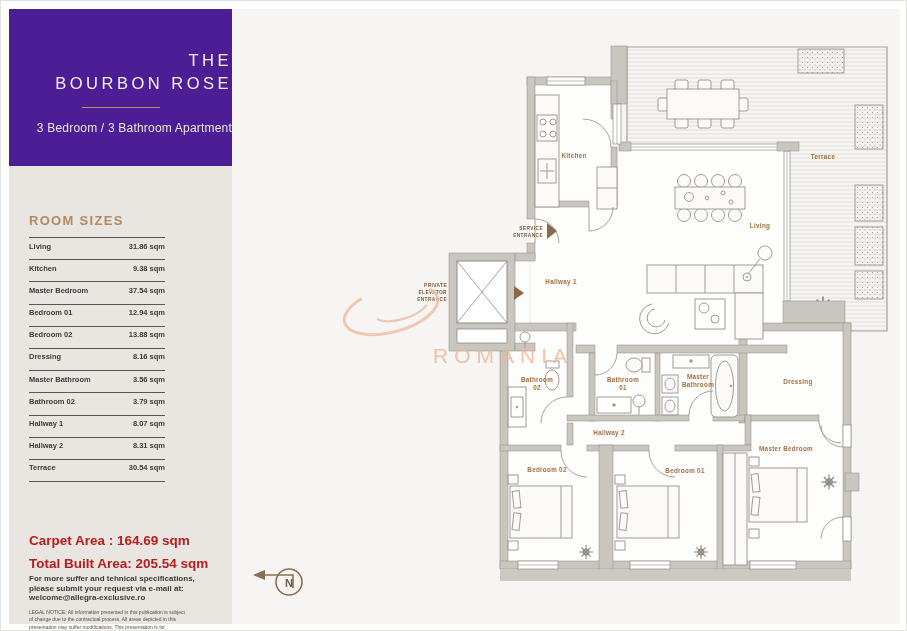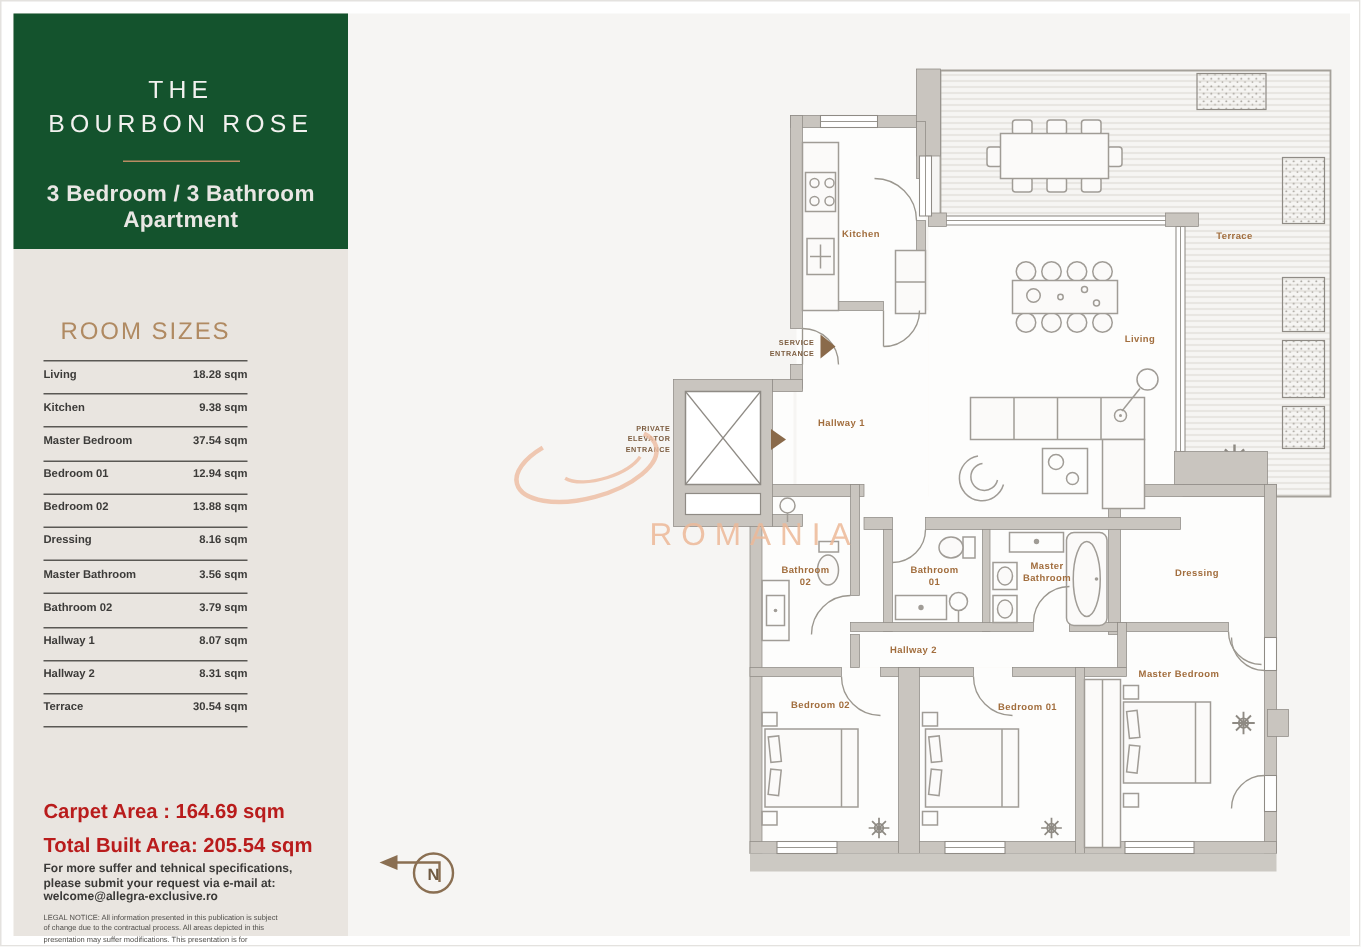--- a/index.html
+++ b/index.html
@@ -1,26 +1,26 @@
 <!DOCTYPE html>
 <html><head>
 <meta charset="utf-8">
 <style>
   html,body{margin:0;padding:0;background:#fff;}
   .page{position:relative;width:907px;height:631px;background:#ffffff;border:1px solid #e4e2df;
         box-sizing:border-box;font-family:"Liberation Sans",sans-serif;overflow:hidden;}
   .main-bg{position:absolute;left:231px;top:8px;width:668px;height:615px;background:#f6f5f3;}
   
   .sidebar{position:absolute;left:8px;top:8px;width:223px;height:615px;background:#e9e5e0;}
-  .brand-panel{height:157px;background:#14532d;color:#f2f1ef;text-align:center;}
+  .brand-panel{height:157px;background:#4c1d95;color:#f2f1ef;text-align:right;}
   .brand-title{padding-top:40px;font-size:16.5px;letter-spacing:3.5px;line-height:23px;font-weight:400;}
   .divider{width:78px;height:1px;background:#b98c63;margin:12px auto 13px;}
-  .brand-subtitle{font-size:15px;font-weight:700;color:#e9e7e4;letter-spacing:.2px;}
+  .brand-subtitle{font-size:12px;font-weight:400;color:#e9e7e4;letter-spacing:.2px;}
   .rs{position:absolute;left:20px;top:204px;width:136px;}
-  .rs-head{font-size:16px;color:#b08a62;letter-spacing:1.3px;font-weight:400;margin:0 0 9px;text-align:center;}
+  .rs-head{font-size:13px;color:#b08a62;letter-spacing:1.3px;font-weight:700;margin:0 0 9px;}
   .size-table{border-bottom:1px solid #5a5854;}
   .size-row{display:flex;justify-content:space-between;border-top:1px solid #5a5854;height:17.7px;
             padding-top:3.5px;font-size:7.5px;font-weight:700;color:#3c3b39;}
   .summary{position:absolute;left:20px;top:520px;font-size:13.5px;font-weight:700;color:#b91c1c;line-height:23px;}
   .contact{position:absolute;left:20px;top:565px;font-size:8px;font-weight:700;color:#3b3a38;line-height:9.5px;}
   .email{}
   .legal{position:absolute;left:20px;top:600px;width:158px;font-size:5px;line-height:1.45;color:#514f4b;}
   
   svg.plan{position:absolute;left:0;top:0;}
   .w{fill:#c9c5bf;stroke:#8f8b85;stroke-width:.5;}
@@ -47,21 +47,21 @@
       </div>
       <div class="divider"></div>
       <div class="brand-subtitle">3 Bedroom / 3 Bathroom Apartment</div>
     </div>
 
     <div class="rs">
       <div class="rs-head">ROOM SIZES</div>
       <div class="size-table" id="size-table">
           <div class="size-row">
             <span>Living</span>
-            <span>18.28 sqm</span>
+            <span>31.86 sqm</span>
           </div>
           <div class="size-row">
             <span>Kitchen</span>
             <span>9.38 sqm</span>
           </div>
           <div class="size-row">
             <span>Master Bedroom</span>
             <span>37.54 sqm</span>
           </div>
           <div class="size-row">

